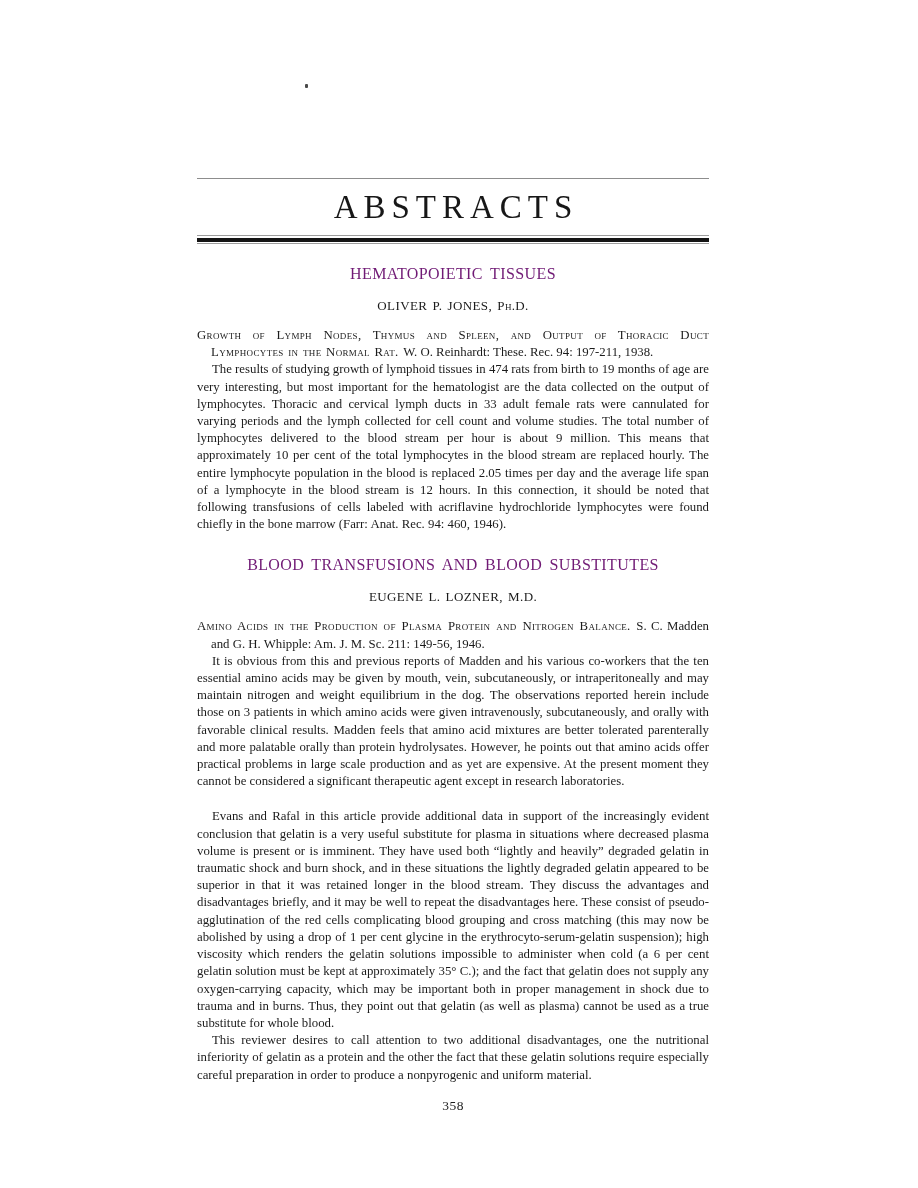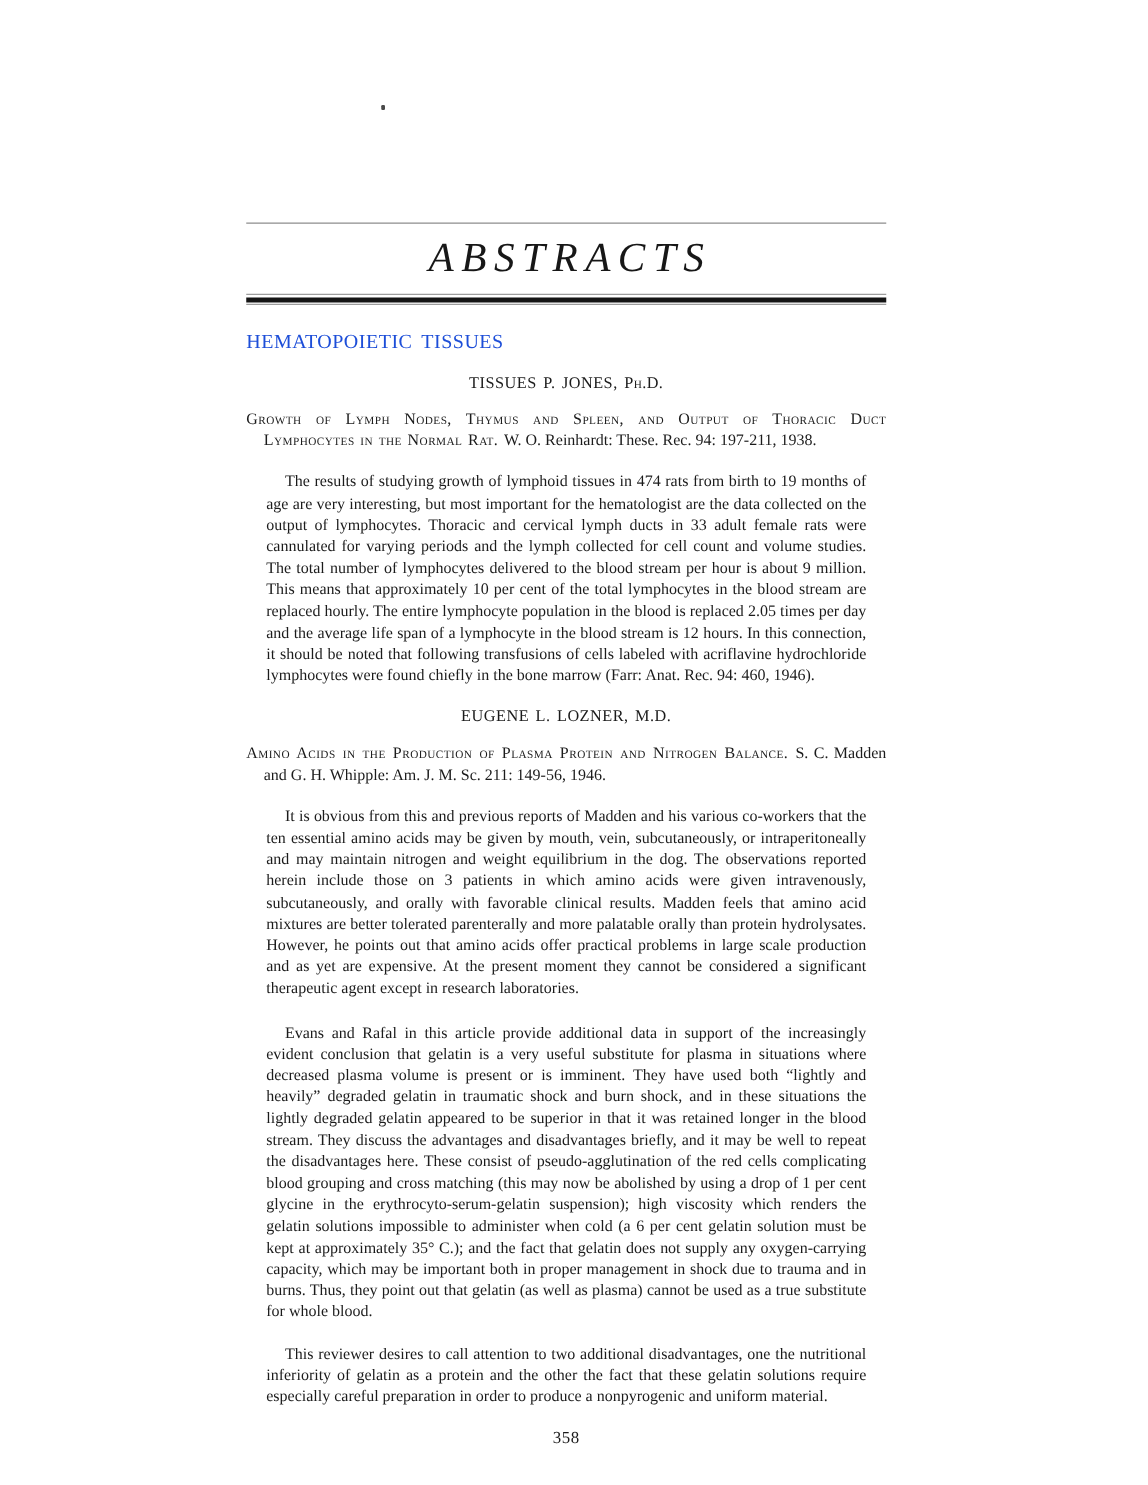--- a/index.html
+++ b/index.html
@@ -36,38 +36,38 @@
   }
   .title {
     text-align: center;
     font-size: 33px;
     font-weight: 400;
     letter-spacing: 6px;
     text-indent: 6px;
     margin: 8px 0 8px 0;
     line-height: 40px;
     color: #171717;
-    font-style: italic;
   }
   .rule-thin {
     height: 0;
     border-top: 1px solid #9d9d9d;
   }
   .rule-thick {
     height: 0;
     border-top: 4px solid #141414;
     margin: 2px 0 1px 0;
   }
   .section-heading {
+    text-align: center;
     font-size: 16px;
     font-weight: 400;
     letter-spacing: 0.4px;
     word-spacing: 3px;
     margin: 23px 0 0 0;
-    color: #1d4ed8;
+    color: #701a75;
   }
   .section-heading.first {
     margin-top: 21px;
   }
   .editor {
     text-align: center;
     font-size: 13px;
     margin-top: 15px;
     letter-spacing: 0.4px;
     word-spacing: 1.5px;
@@ -91,21 +91,21 @@
     font-variant: small-caps;
     letter-spacing: 0.35px;
     word-spacing: 1px;
     margin-top: 20px;
   }
   .run-italic {
   }
   .body-para {
     font-size: 12.8px;
     line-height: 17.2px;
-    margin: 16px;
+    margin: 0;
     text-indent: 15px;
     text-align: justify;
   }
   .page-number {
     text-align: center;
     font-size: 13.5px;
     letter-spacing: 0.5px;
     margin-top: 14px;
     color: #1b1b1b;
   }
@@ -122,29 +122,30 @@
   <h1 class="title">ABSTRACTS</h1>
 
   <div>
     <div class="rule-thin"></div>
     <div class="rule-thick"></div>
     <div class="rule-thin"></div>
   </div>
 
   <section>
     <h2 class="section-heading first">HEMATOPOIETIC TISSUES</h2>
-    <div class="editor"><span class="run-roman">TISSUES P. JONES, </span><span class="run-smallcaps">Ph.D.</span></div>
+    <div class="editor"><span class="run-roman">OLIVER P. JONES, </span><span class="run-smallcaps">Ph.D.</span></div>
 
     <div class="entry">
       <p class="citation"><span class="run-smallcaps">Growth of Lymph Nodes, Thymus and Spleen, and Output of Thoracic Duct Lymphocytes in the Normal Rat. </span><span class="run-italic">W. O. Reinhardt:</span><span class="run-roman"> These. Rec. </span><span class="run-italic">94:</span><span class="run-roman"> 197-211, 1938.</span></p>
       <p class="body-para">The results of studying growth of lymphoid tissues in 474 rats from birth to 19 months of age are very interesting, but most important for the hematologist are the data collected on the output of lymphocytes. Thoracic and cervical lymph ducts in 33 adult female rats were cannulated for varying periods and the lymph collected for cell count and volume studies. The total number of lymphocytes delivered to the blood stream per hour is about 9 million. This means that approximately 10 per cent of the total lymphocytes in the blood stream are replaced hourly. The entire lymphocyte population in the blood is replaced 2.05 times per day and the average life span of a lymphocyte in the blood stream is 12 hours. In this connection, it should be noted that following transfusions of cells labeled with acriflavine hydrochloride lymphocytes were found chiefly in the bone marrow (Farr: Anat. Rec. 94: 460, 1946).</p>
     </div>
   </section>
 
   <section>
+    <h2 class="section-heading">BLOOD TRANSFUSIONS AND BLOOD SUBSTITUTES</h2>
     <div class="editor"><span class="run-roman">EUGENE L. LOZNER, M.D.</span></div>
 
     <div class="entry">
       <p class="citation"><span class="run-smallcaps">Amino Acids in the Production of Plasma Protein and Nitrogen Balance. </span><span class="run-italic">S. C. Madden and G. H. Whipple:</span><span class="run-roman"> Am. J. M. Sc. </span><span class="run-italic">211:</span><span class="run-roman"> 149-56, 1946.</span></p>
       <p class="body-para">It is obvious from this and previous reports of Madden and his various co-workers that the ten essential amino acids may be given by mouth, vein, subcutaneously, or intraperitoneally and may maintain nitrogen and weight equilibrium in the dog. The observations reported herein include those on 3 patients in which amino acids were given intravenously, subcutaneously, and orally with favorable clinical results. Madden feels that amino acid mixtures are better tolerated parenterally and more palatable orally than protein hydrolysates. However, he points out that amino acids offer practical problems in large scale production and as yet are expensive. At the present moment they cannot be considered a significant therapeutic agent except in research laboratories.</p>
     </div>
 
     <div class="entry spaced">
       <p class="body-para">Evans and Rafal in this article provide additional data in support of the increasingly evident conclusion that gelatin is a very useful substitute for plasma in situations where decreased plasma volume is present or is imminent. They have used both “lightly and heavily” degraded gelatin in traumatic shock and burn shock, and in these situations the lightly degraded gelatin appeared to be superior in that it was retained longer in the blood stream. They discuss the advantages and disadvantages briefly, and it may be well to repeat the disadvantages here. These consist of pseudo-agglutination of the red cells complicating blood grouping and cross matching (this may now be abolished by using a drop of 1 per cent glycine in the erythrocyto-serum-gelatin suspension); high viscosity which renders the gelatin solutions impossible to administer when cold (a 6 per cent gelatin solution must be kept at approximately 35° C.); and the fact that gelatin does not supply any oxygen-carrying capacity, which may be important both in proper management in shock due to trauma and in burns. Thus, they point out that gelatin (as well as plasma) cannot be used as a true substitute for whole blood.</p>
       <p class="body-para">This reviewer desires to call attention to two additional disadvantages, one the nutritional inferiority of gelatin as a protein and the other the fact that these gelatin solutions require especially careful preparation in order to produce a nonpyrogenic and uniform material.</p>

